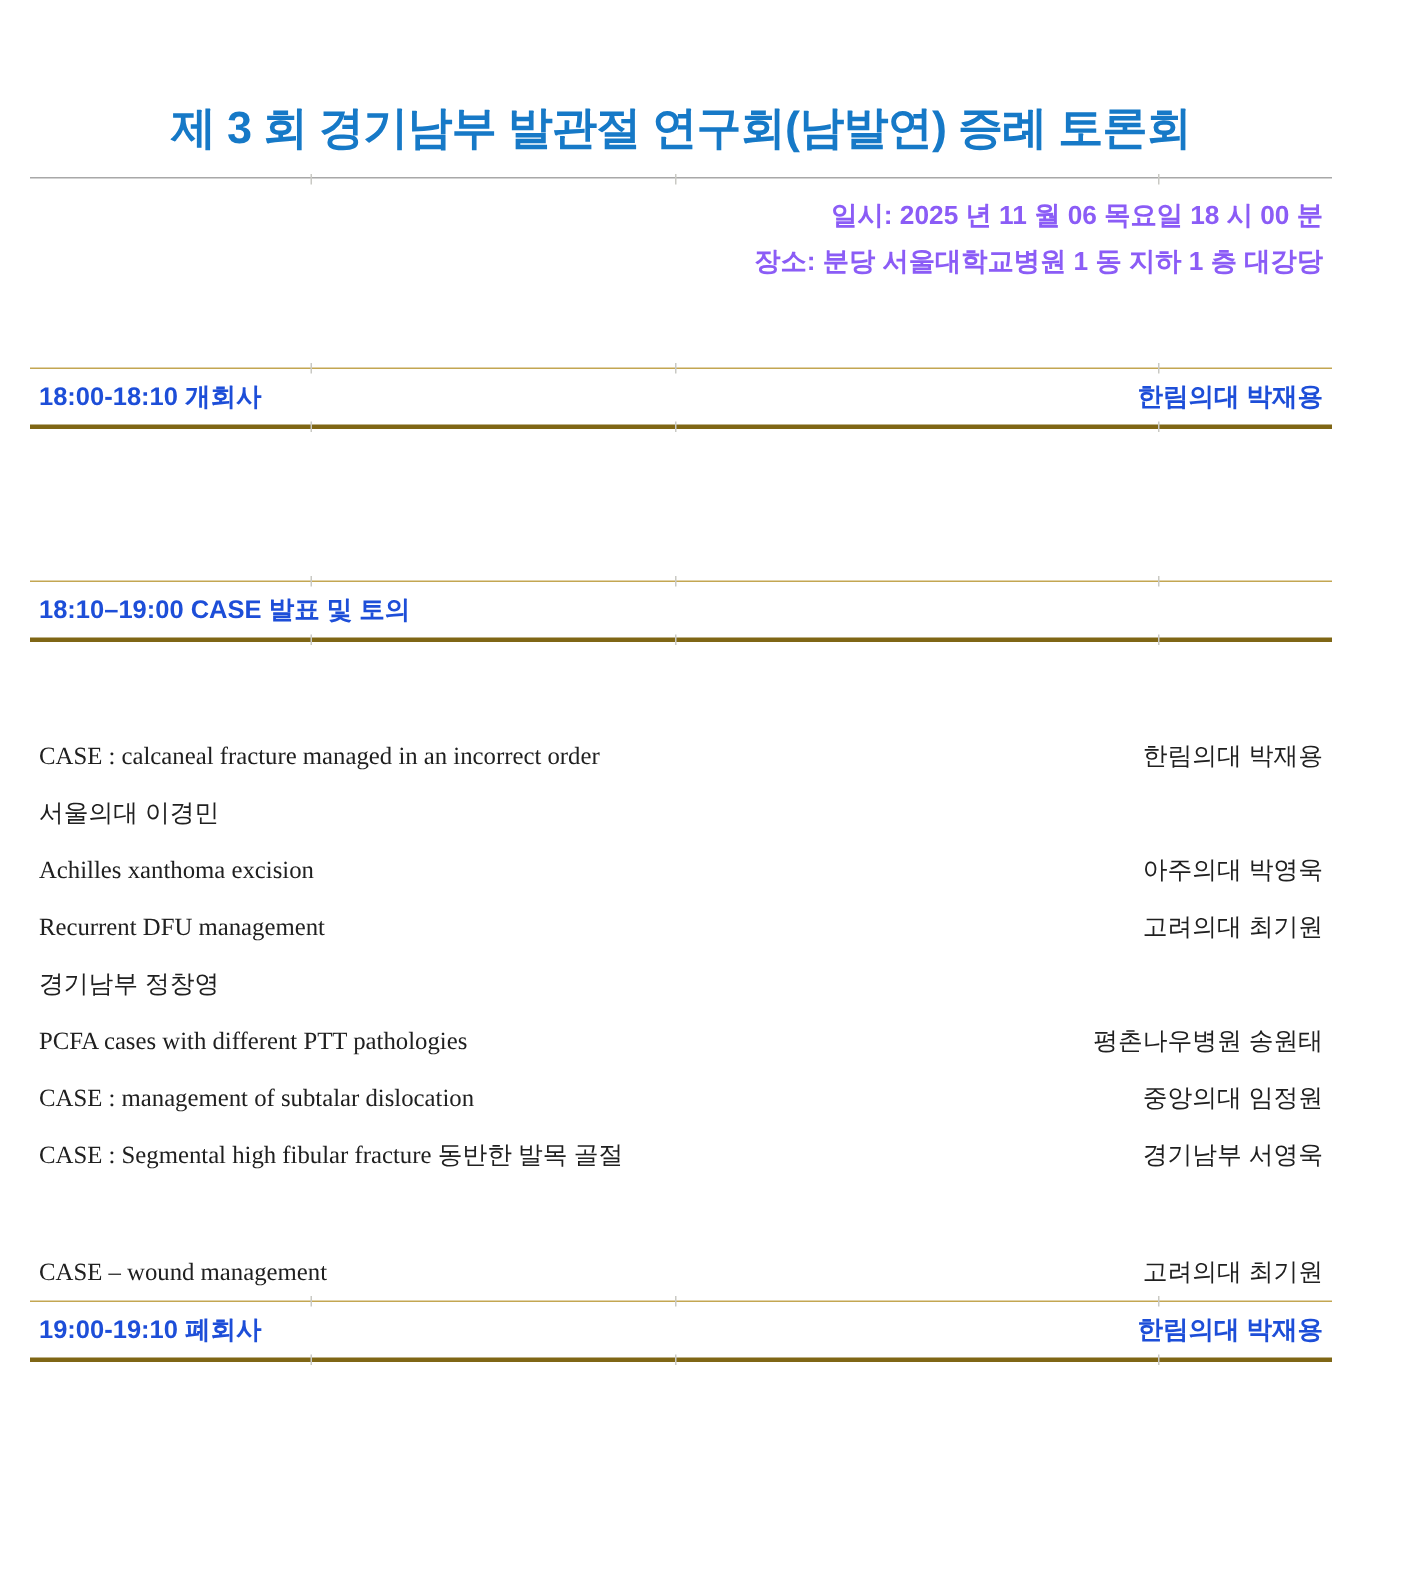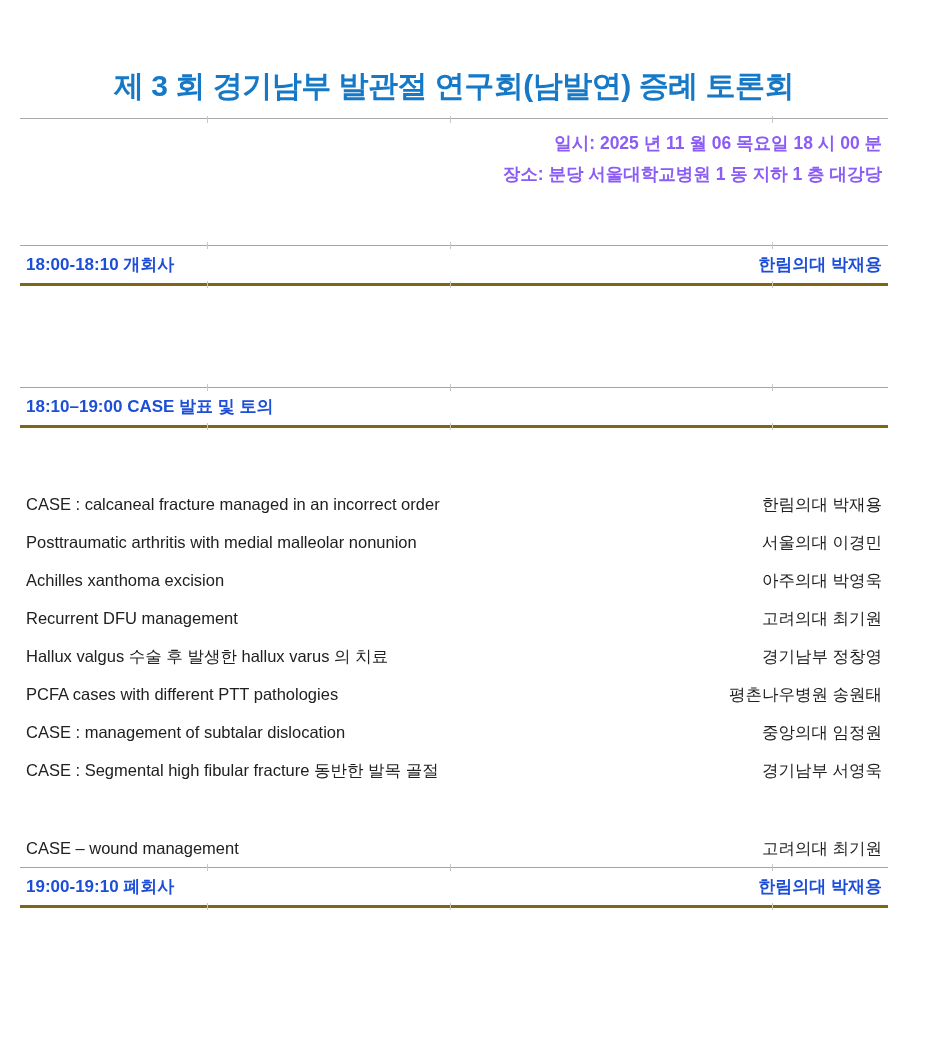--- a/index.html
+++ b/index.html
@@ -76,21 +76,21 @@
   .case-list{margin-top:57px;}
   .case-row{
     display:flex;
     justify-content:space-between;
     align-items:center;
     padding:8px 6px;
     font-size:16.5px;
     line-height:22px;
     color:#202020;
   }
-  .case-row .case-title{text-align:left;}
+  .case-row .case-title{text-align:left;font-family:Liberation Serif, serif;}
   .case-row .case-presenter{text-align:right;white-space:nowrap;}
   .case-row.gap-above{margin-top:40px;}
 </style>
 </head>
 <body>
 
 <div class="page">
   <div class="content">
 
     <h1 class="title">제 3 회 경기남부 발관절 연구회(남발연) 증례 토론회</h1>
@@ -127,33 +127,31 @@
       <span>18:10–19:00 CASE 발표 및 토의</span>
       <span></span>
     </div>
 
     <div class="case-list">
       <div class="case-row">
         <span class="case-title">CASE : calcaneal fracture managed in an incorrect order</span>
         <span class="case-presenter">한림의대 박재용</span>
       </div>
       <div class="case-row">
-        <span class="case-title">Posttraumatic arthritis with medial malleolar nonunion</span>
         <span class="case-presenter">서울의대 이경민</span>
       </div>
       <div class="case-row">
         <span class="case-title">Achilles xanthoma excision</span>
         <span class="case-presenter">아주의대 박영욱</span>
       </div>
       <div class="case-row">
         <span class="case-title">Recurrent DFU management</span>
         <span class="case-presenter">고려의대 최기원</span>
       </div>
       <div class="case-row">
-        <span class="case-title">Hallux valgus 수술 후 발생한 hallux varus 의 치료</span>
         <span class="case-presenter">경기남부 정창영</span>
       </div>
       <div class="case-row">
         <span class="case-title">PCFA cases with different PTT pathologies</span>
         <span class="case-presenter">평촌나우병원 송원태</span>
       </div>
       <div class="case-row">
         <span class="case-title">CASE : management of subtalar dislocation</span>
         <span class="case-presenter">중앙의대 임정원</span>
       </div>

